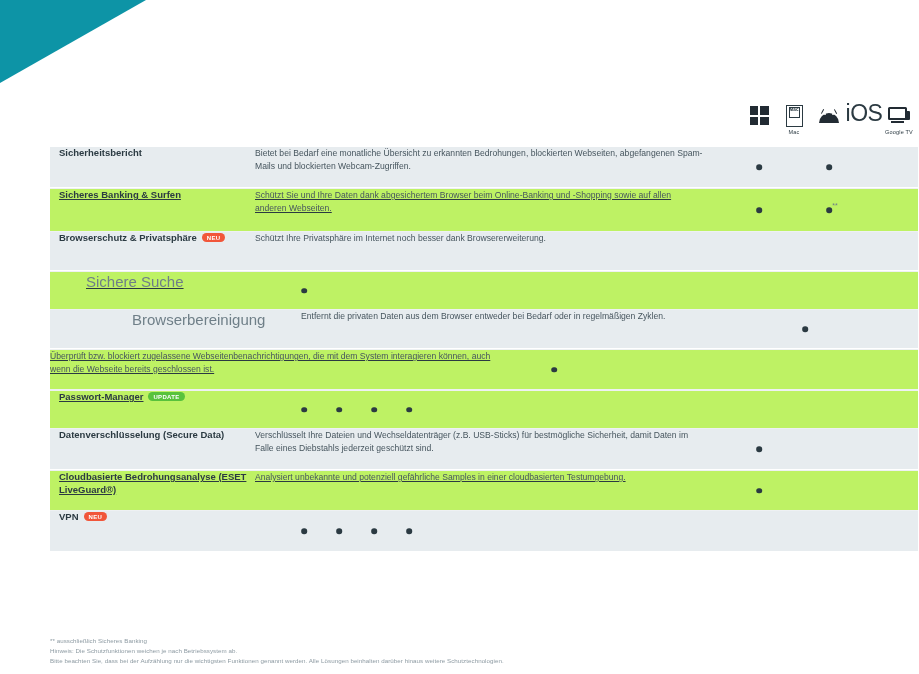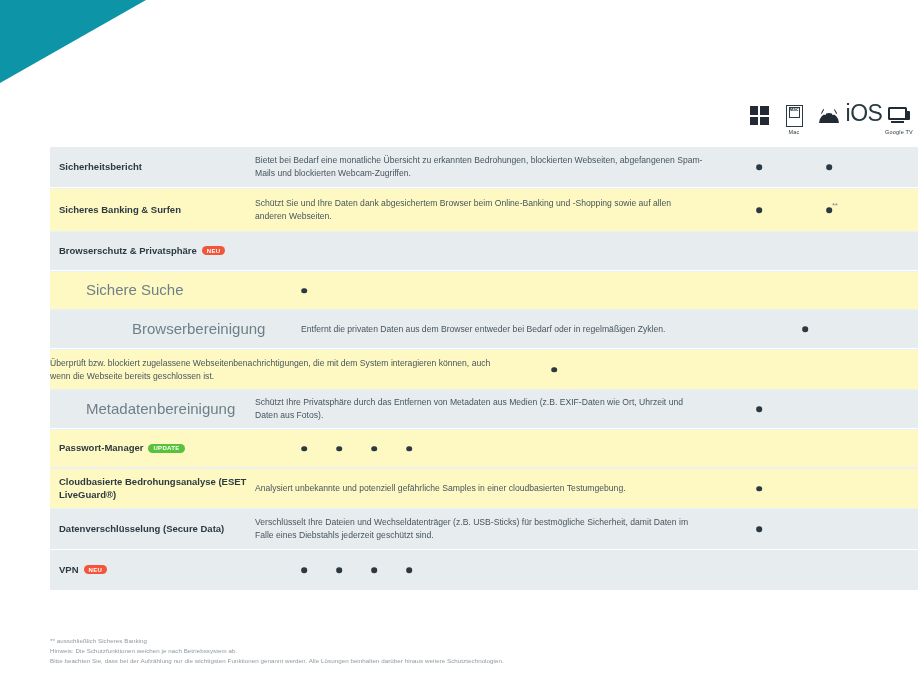--- a/index.html
+++ b/index.html
@@ -90,26 +90,26 @@
   .gtv .foot{
     position:absolute;left:3px;bottom:2px;width:13px;height:2px;background:#222b33;
   }
   
   .feature-table{
     position:absolute;left:50px;top:147px;
     width:868px;
   }
   .row{
     position:relative;
-    display:flex;align-items:center;
+    display:flex;align-items:flex-start;
     box-sizing:border-box;
     border-bottom:1px solid #ffffff;
   }
   .row.shade{background:#e7ecef;}
-  .row.plain{background:#fef9c3;border-top:1px solid #eef1f3;border-bottom:1px solid #eef1f3;}
+  .row.plain{background:#bef264;border-top:1px solid #eef1f3;border-bottom:1px solid #eef1f3;text-decoration:underline;}
   .cell-name{
     width:205px;flex:0 0 205px;
     padding-left:9px;box-sizing:border-box;
     font-size:9.5px;font-weight:bold;color:#2b3a42;
     line-height:1.35;
   }
   .row.sub .cell-name{
     font-weight:normal;color:#6f7f88;padding-left:36px;font-size:15px;
   }
   .cell-desc{
@@ -189,20 +189,21 @@
       <div class="cell-desc">Schützt Sie und Ihre Daten dank abgesichertem Browser beim Online-Banking und -Shopping sowie auf allen anderen Webseiten.</div>
       <div class="cell-marks">
         <span class="dot" style="left: 49px;"></span>
         <span class="dot" style="left: 119px;">
           <span class="star">**</span>
         </span>
       </div>
     </div>
     <div class="row shade" style="height: 39px;">
       <div class="cell-name"><span>Browserschutz &amp; Privatsphäre</span><span class="badge neu">NEU</span></div>
+      <div class="cell-desc">Schützt Ihre Privatsphäre im Internet noch besser dank Browsererweiterung.</div>
       <div class="cell-marks"></div>
     </div>
     <div class="row plain sub" style="height: 39px;">
       <div class="cell-name"><span>Sichere Suche</span></div>
       <div class="cell-marks">
         <span class="dot" style="left: 49px;"></span>
       </div>
     </div>
     <div class="row shade sub" style="height: 39px; padding-left: 46px;">
       <div class="cell-name"><span>Browserbereinigung</span></div>
@@ -210,46 +211,39 @@
       <div class="cell-marks">
         <span class="dot" style="left: 49px;"></span>
       </div>
     </div>
     <div class="row plain sub" style="height: 41px;">
       <div class="cell-desc">Überprüft bzw. blockiert zugelassene Webseitenbenachrichtigungen, die mit dem System interagieren können, auch wenn die Webseite bereits geschlossen ist.</div>
       <div class="cell-marks">
         <span class="dot" style="left: 49px;"></span>
       </div>
     </div>
-    <div class="row shade sub" style="height: 39px;">
-      <div class="cell-name"><span>Metadatenbereinigung</span></div>
-      <div class="cell-desc">Schützt Ihre Privatsphäre durch das Entfernen von Metadaten aus Medien (z.B. EXIF-Daten wie Ort, Uhrzeit und Daten aus Fotos).</div>
-      <div class="cell-marks">
-        <span class="dot" style="left: 49px;"></span>
-      </div>
-    </div>
     <div class="row plain" style="height: 39px;">
       <div class="cell-name"><span>Passwort-Manager</span><span class="badge update">UPDATE</span></div>
       <div class="cell-marks">
         <span class="dot" style="left: 49px;"></span>
         <span class="dot" style="left: 84px;"></span>
         <span class="dot" style="left: 119px;"></span>
         <span class="dot" style="left: 154px;"></span>
       </div>
     </div>
+    <div class="row shade" style="height: 41px;">
+      <div class="cell-name"><span>Datenverschlüsselung (Secure Data)</span></div>
+      <div class="cell-desc">Verschlüsselt Ihre Dateien und Wechseldatenträger (z.B. USB-Sticks) für bestmögliche Sicherheit, damit Daten im Falle eines Diebstahls jederzeit geschützt sind.</div>
+      <div class="cell-marks">
+        <span class="dot" style="left: 49px;"></span>
+      </div>
+    </div>
     <div class="row plain" style="height: 41px;">
       <div class="cell-name"><span>Cloudbasierte Bedrohungsanalyse (ESET LiveGuard®)</span></div>
       <div class="cell-desc">Analysiert unbekannte und potenziell gefährliche Samples in einer cloudbasierten Testumgebung.</div>
-      <div class="cell-marks">
-        <span class="dot" style="left: 49px;"></span>
-      </div>
-    </div>
-    <div class="row shade" style="height: 41px;">
-      <div class="cell-name"><span>Datenverschlüsselung (Secure Data)</span></div>
-      <div class="cell-desc">Verschlüsselt Ihre Dateien und Wechseldatenträger (z.B. USB-Sticks) für bestmögliche Sicherheit, damit Daten im Falle eines Diebstahls jederzeit geschützt sind.</div>
       <div class="cell-marks">
         <span class="dot" style="left: 49px;"></span>
       </div>
     </div>
     <div class="row shade" style="height: 41px;">
       <div class="cell-name"><span>VPN</span><span class="badge neu">NEU</span></div>
       <div class="cell-marks">
         <span class="dot" style="left: 49px;"></span>
         <span class="dot" style="left: 84px;"></span>
         <span class="dot" style="left: 119px;"></span>

